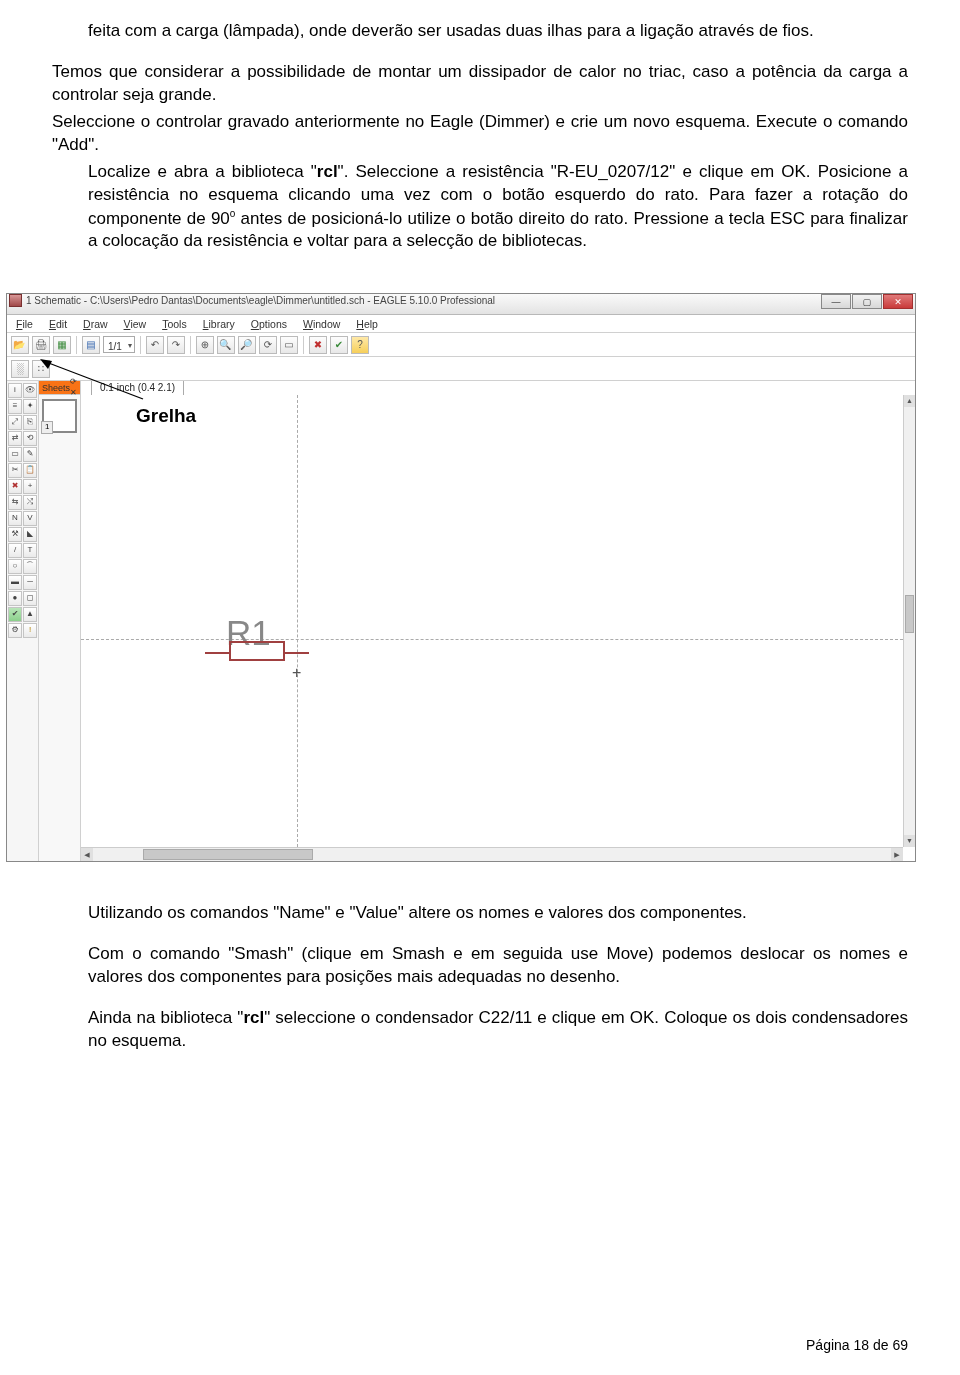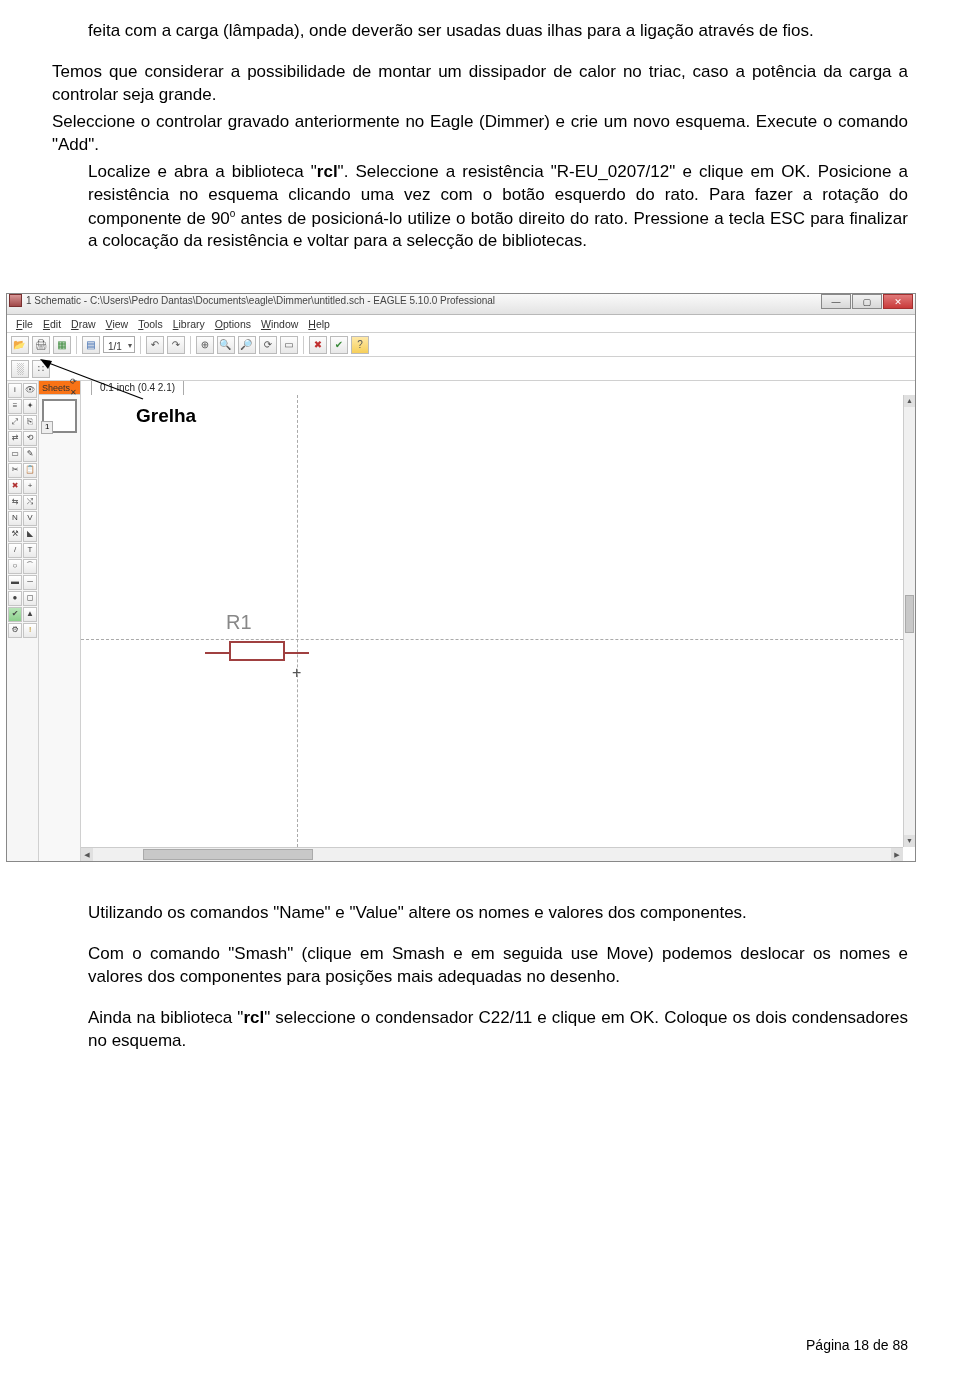--- a/index.html
+++ b/index.html
@@ -56,20 +56,21 @@
   }
   .tb-btn.close { background: linear-gradient(#e07a7a, #c93a3a); color: #fff; border-color:#a23030;}
   .menubar {
     height: 18px;
     display: flex;
     font-size: 10.5px;
     color: #333;
     align-items: center;
     padding: 0 4px;
     border-bottom: 1px solid #d0d0d0;
+    gap: 6px;
   }
   .menubar span { padding: 1px 5px; }
   .menubar span u { text-decoration: underline; }
   .toolbar1, .toolbar2 {
     height: 24px;
     display: flex;
     align-items: center;
     gap: 3px;
     padding: 2px 4px;
     border-bottom: 1px solid #d0d0d0;
@@ -165,21 +166,21 @@
   .resistor {
     position:absolute; left:148px; top:246px;
   }
   .res-body {
     width:56px; height:20px; border:2px solid #a04040; position:relative;
   }
   .res-lead-l { position:absolute; left:-26px; top:9px; width:26px; height:2px; background:#a04040;}
   .res-lead-r { position:absolute; right:-26px; top:9px; width:26px; height:2px; background:#a04040;}
   .res-label {
     position:absolute; left:145px; top:214px;
-    font-size:20px; color:#888; font-family: Arial;
+    font-size:35px; color:#888; font-family: Arial;
   }
   .plus-mark {
     position:absolute; left:211px; top:267px;
     font-size:16px; color:#555; font-weight:100;
   }
   .vscroll { position:absolute; right:0; top:14px; bottom:14px; width:12px; background:#f0f0f0; border-left:1px solid #ccc;}
   .vscroll .arrow { height:12px; background:#e0e0e0; display:flex; align-items:center; justify-content:center; font-size:7px; color:#555;}
   .vscroll .thumb { position:absolute; top:200px; height:38px; left:1px; right:1px; background:#c8c8c8; border:1px solid #aaa;}
   .hscroll { position:absolute; left:0; right:12px; bottom:0; height:14px; background:#f0f0f0; border-top:1px solid #ccc; display:flex;}
   .hscroll .arrow { width:12px; background:#e0e0e0; display:flex; align-items:center; justify-content:center; font-size:7px; color:#555;}
@@ -386,13 +387,13 @@
   <div class="annot-label">Grelha</div>
 
 </div>
 
 <p class="para-block">Utilizando os comandos "Name" e "Value" altere os nomes e valores dos componentes.</p>
 <p class="para-block">Com o comando "Smash" (clique em Smash e em seguida use Move) podemos deslocar os nomes e valores dos componentes para posições mais adequadas no desenho.</p>
 <p class="para-block">
   <span>Ainda na biblioteca "</span><b>rcl</b><span>" seleccione o condensador C22/11 e clique em OK. Coloque os dois condensadores no esquema.</span>
 </p>
 
-<div class="page-num">Página 18 de 88</div>
+<div class="page-num">Página 18 de 69</div>
 
 </body></html>

